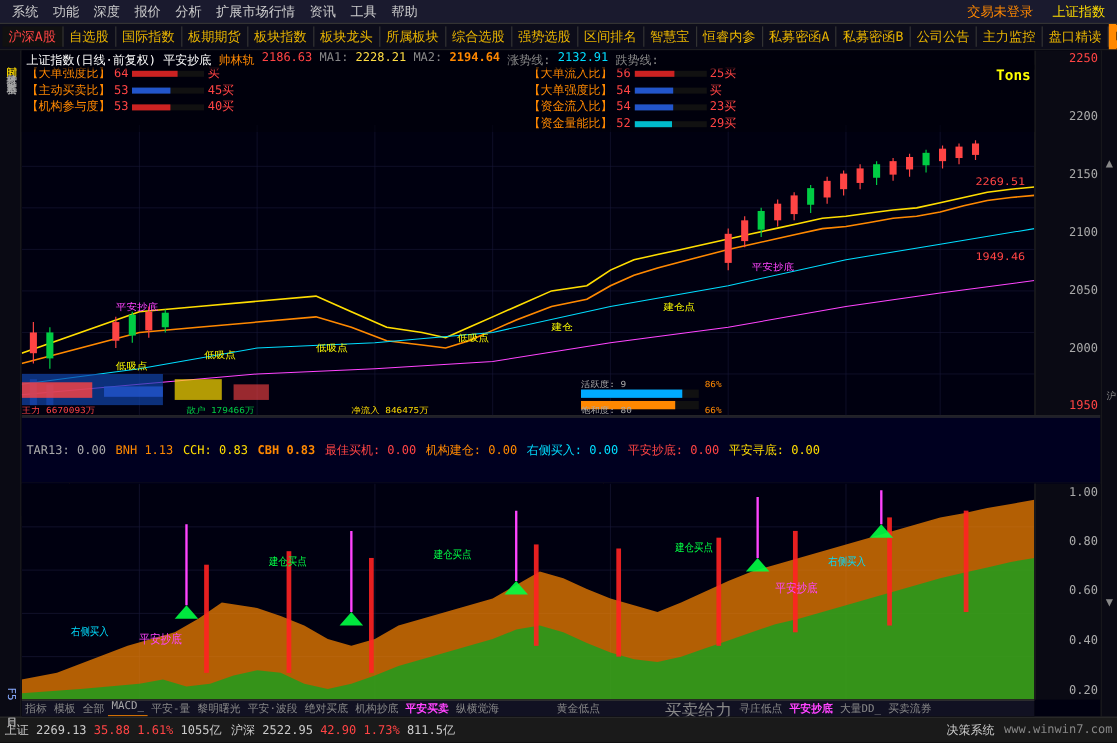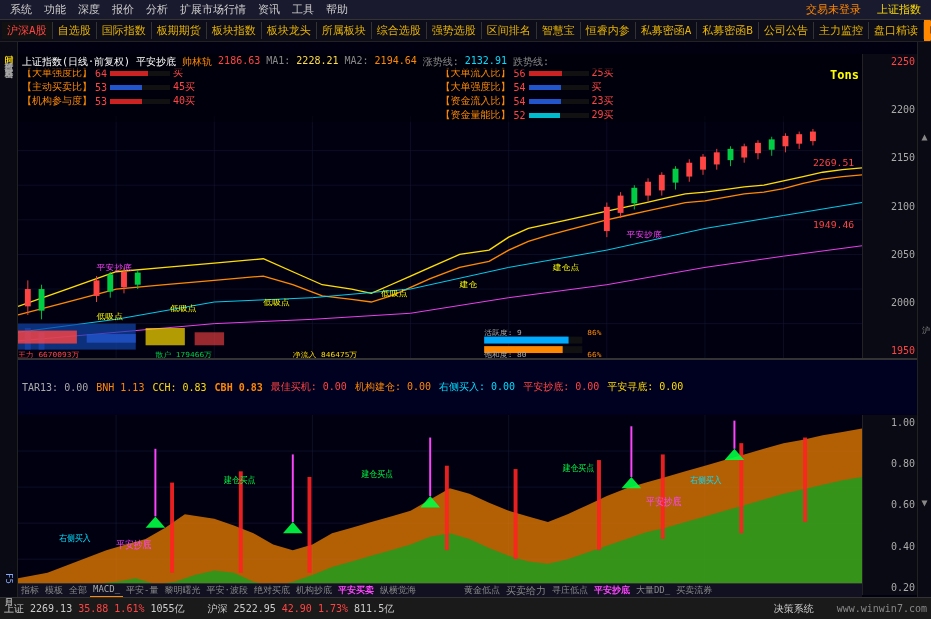--- a/index.html
+++ b/index.html
@@ -101,21 +101,20 @@
       color: #888;
       writing-mode: vertical-lr;
       cursor: pointer;
     }
 
     
     #chart-top {
       height: 55%;
       position: relative;
       border-bottom: 1px solid #333;
-      margin-top: 12px;
     }
     #chart-middle {
       height: 10%;
       position: relative;
       border-bottom: 1px solid #333;
       background: #000018;
     }
     #chart-bottom {
       height: 35%;
       position: relative;
@@ -164,21 +163,21 @@
     
     #status-bar {
       background: #1a1a1a;
       height: 22px;
       display: flex;
       align-items: center;
       padding: 0 4px;
       font-size: 10px;
       color: #ccc;
       border-top: 1px solid #333;
-      gap: 23px;
+      gap: 8px;
       overflow: hidden;
     }
     .status-item { white-space: nowrap; }
     .status-red { color: #ff4444; }
 
     
     .bottom-labels {
       position: absolute;
       bottom: 0;
       left: 0;
@@ -313,21 +312,21 @@
 
     <div id="chart-top">
 
       <div class="ma-info-line" style="display:flex; gap:6px; font-size:10px; top:0; padding:1px 4px; flex-wrap:wrap;">
         <span style="color:#fff;">上证指数(日线·前复权) 平安抄底</span>
         <span style="color:#ff8800;">帅林轨</span>
         <span style="color:#ff4444;">2186.63</span>
         <span style="color:#888;">MA1:</span>
         <span style="color:#ffdd44;">2228.21</span>
         <span style="color:#888;">MA2:</span>
-        <span style="color:#ff8800;">2194.64</span>
+        <span style="color:#ff8800;font-weight:bold;">2194.64</span>
         <span style="color:#888;">涨势线:</span>
         <span style="color:#00ddff;">2132.91</span>
         <span style="color:#888;">跌势线:</span>
       </div>
 
       <div class="two-col-info" style="top:12px;">
 
         <div>
           <div class="stat-row">
             <span style="color:#ff8800;">【大单强度比】</span>
@@ -634,21 +633,21 @@
       <span style="font-size:9px; color:#aaa; padding:0 3px; cursor:pointer; white-space:nowrap; border-bottom:1px solid #ff8800;">MACD_</span>
       <span style="font-size:9px; color:#888; padding:0 3px; cursor:pointer; white-space:nowrap;">平安-量</span>
       <span style="font-size:9px; color:#888; padding:0 3px; cursor:pointer; white-space:nowrap;">黎明曙光</span>
       <span style="font-size:9px; color:#888; padding:0 3px; cursor:pointer; white-space:nowrap;">平安·波段</span>
       <span style="font-size:9px; color:#888; padding:0 3px; cursor:pointer; white-space:nowrap;">绝对买底</span>
       <span style="font-size:9px; color:#888; padding:0 3px; cursor:pointer; white-space:nowrap;">机构抄底</span>
       <span style="font-size:9px; color:#ff44ff; padding:0 3px; cursor:pointer; white-space:nowrap; font-weight:bold;">平安买卖</span>
       <span style="font-size:9px; color:#888; padding:0 3px; cursor:pointer; white-space:nowrap;">纵横觉海</span>
       <span style="font-size:9px; color:#888; padding:17px 3px; cursor:pointer; white-space:nowrap;">平安获奖</span>
       <span style="font-size:9px; color:#888; padding:0 3px; cursor:pointer; white-space:nowrap;">黄金低点</span>
-      <span style="font-size:10px; color:#888; padding:0 3px; cursor:pointer; white-space:nowrap;">买卖给力</span>
+      <span style="font-size:14px; color:#888; padding:0 3px; cursor:pointer; white-space:nowrap;margin-left:48px;">买卖给力</span>
       <span style="font-size:9px; color:#888; padding:0 3px; cursor:pointer; white-space:nowrap;">寻庄低点</span>
       <span style="font-size:9px; color:#ff44ff; padding:0 3px; cursor:pointer; white-space:nowrap; font-weight:bold;">平安抄底</span>
       <span style="font-size:9px; color:#888; padding:0 3px; cursor:pointer; white-space:nowrap;">大量DD_</span>
       <span style="font-size:9px; color:#888; padding:0 3px; cursor:pointer; white-space:nowrap;">买卖流券</span>
     </div>
   </div>
 
   <div id="right-sidebar">
     <span class="right-sidebar-item" style="color:#888; font-size:10px;">▲</span>
     <span class="right-sidebar-item" style="color:#888; font-size:8px;">沪</span>

